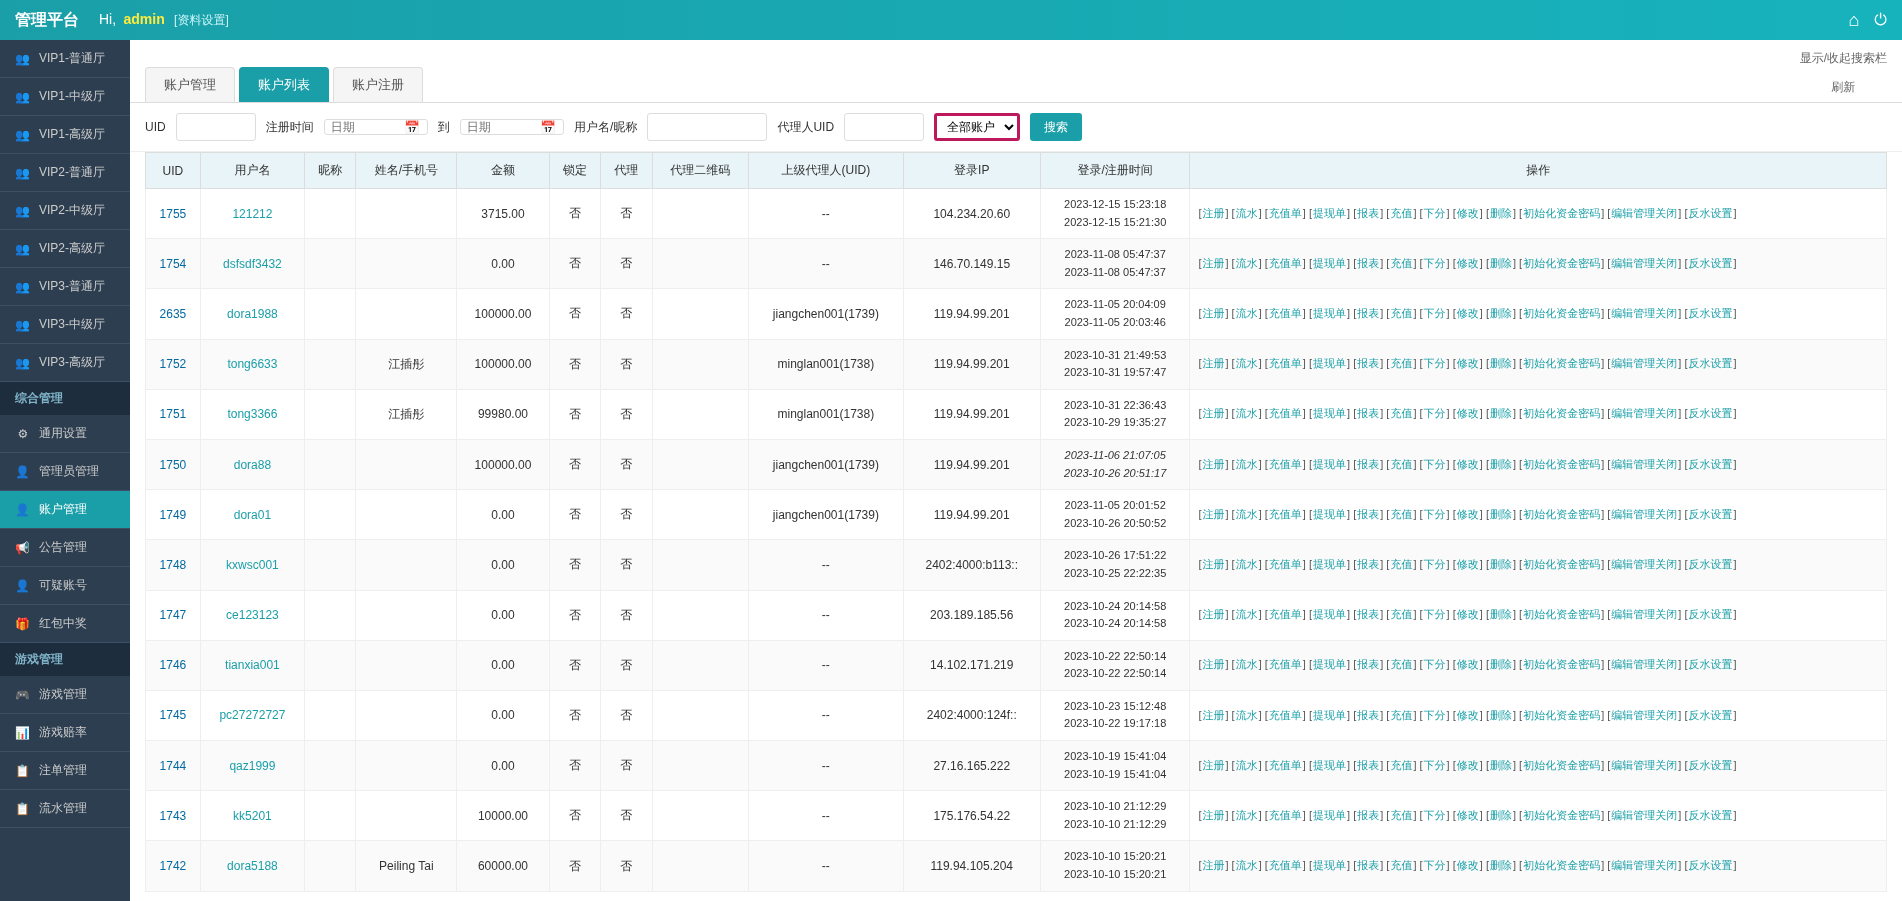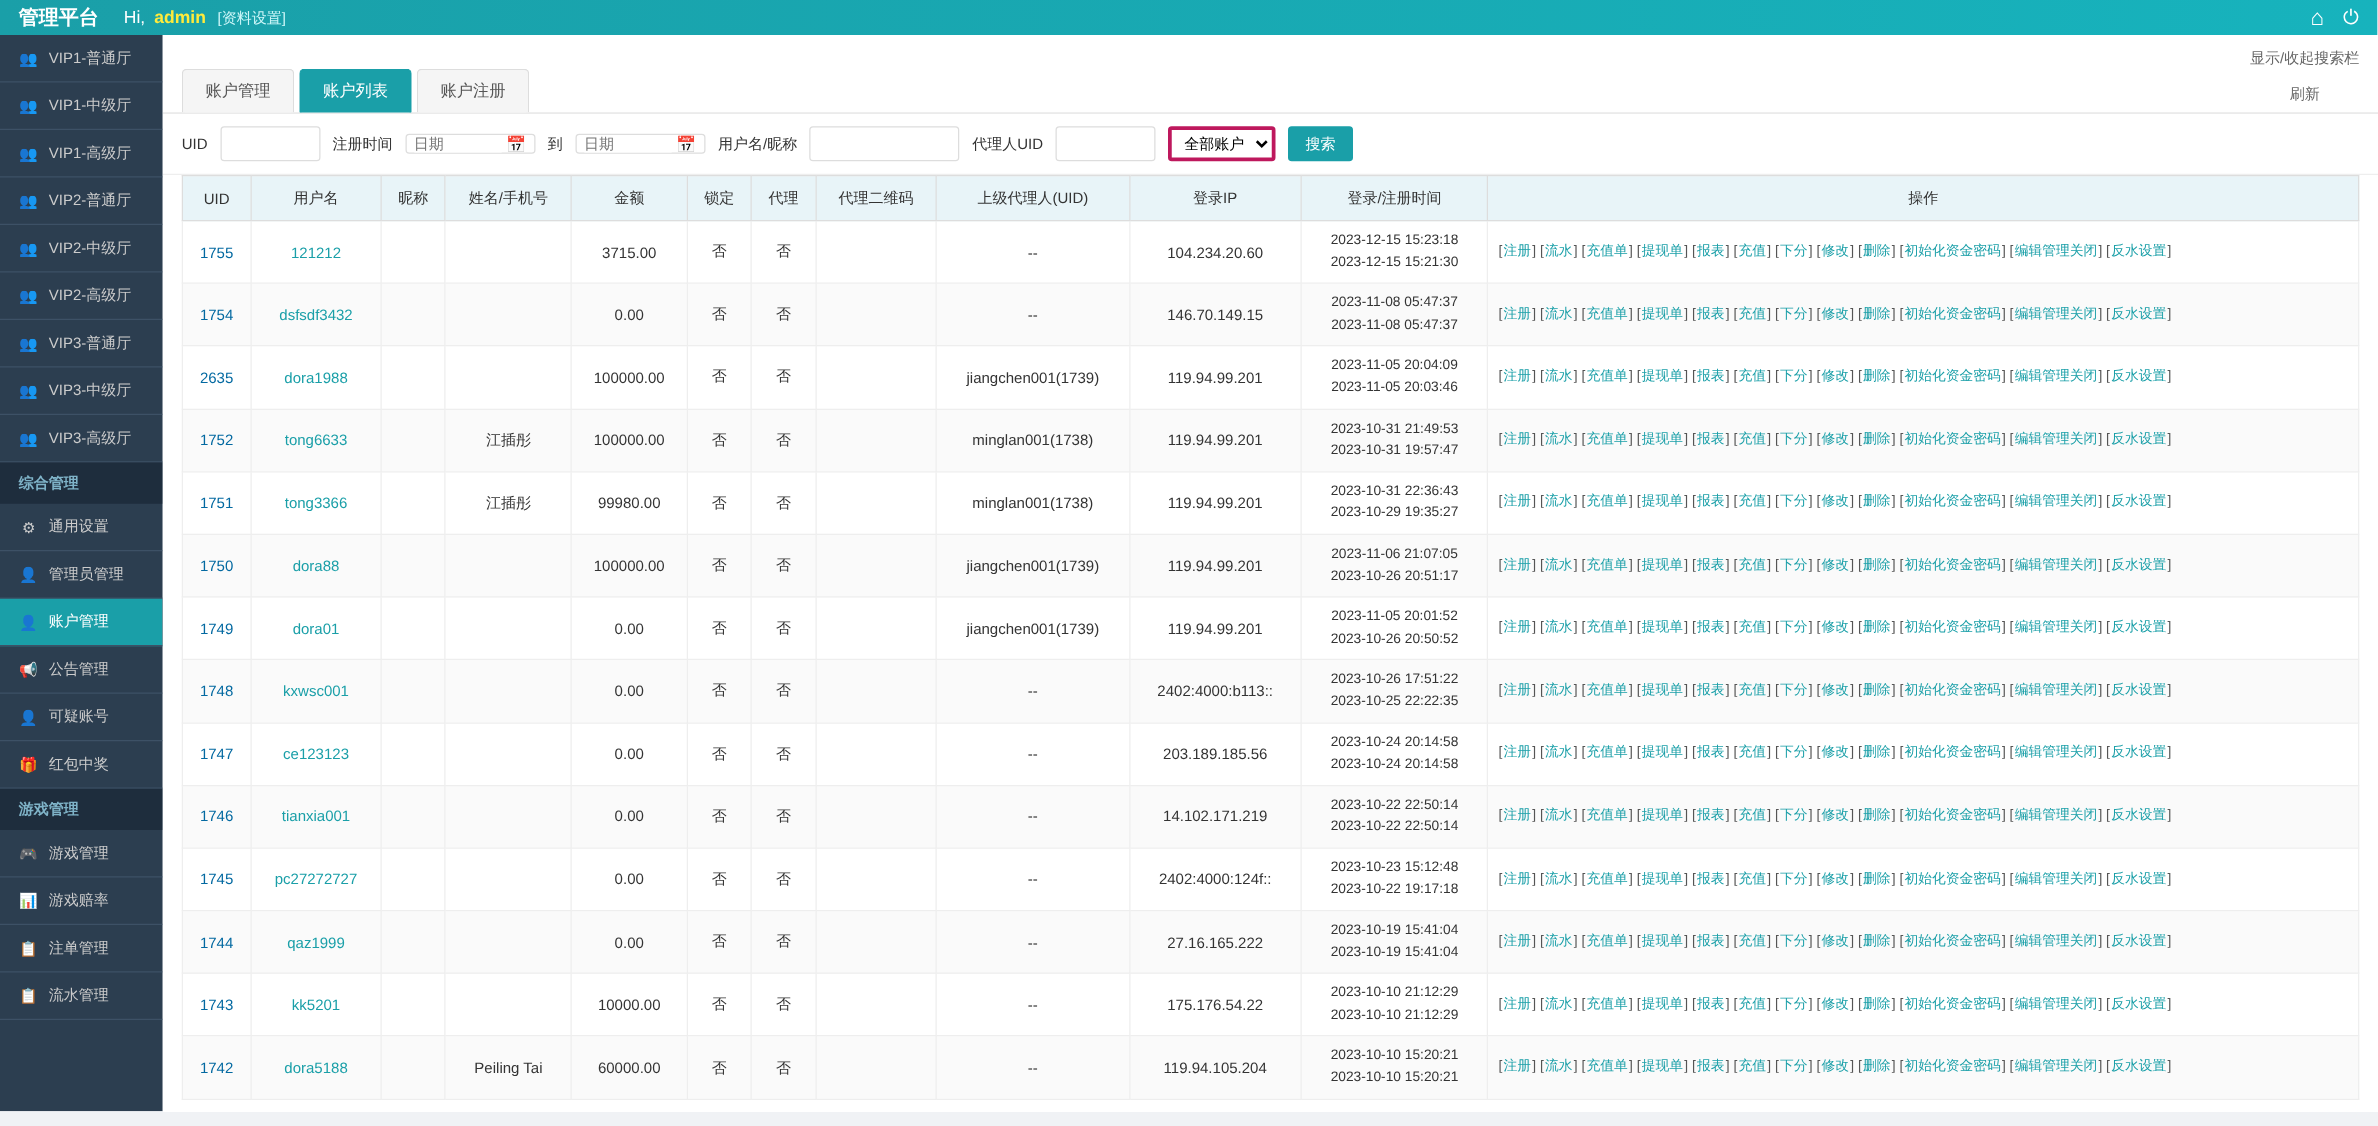--- a/index.html
+++ b/index.html
@@ -1,21 +1,21 @@
 <!DOCTYPE html>
 <html><head>
   <meta charset="utf-8">
   <style>
     * { box-sizing: border-box; margin: 0; padding: 0; }
     body { font-family: 'Microsoft YaHei', Arial, sans-serif; font-size: 12px; background: #f0f2f5; color: #333; }
 
     
     .header {
       background: linear-gradient(90deg, #1a9fa8 0%, #17b3bd 100%);
-      height: 28px;
+      height: 40px;
       display: flex;
       align-items: center;
       padding: 0 15px;
       color: white;
       justify-content: space-between;
     }
     .header-left { display: flex; align-items: center; gap: 20px; }
     .header-logo { font-size: 16px; font-weight: bold; }
     .header-right { display: flex; gap: 15px; align-items: center; }
     .header-icon { color: white; font-size: 16px; cursor: pointer; }
@@ -416,21 +416,21 @@
     <td class="uid-link">1750</td>
     <td class="username-link">dora88</td>
     <td></td>
     <td></td>
     <td>100000.00</td>
     <td>否</td>
     <td>否</td>
     <td></td>
     <td>jiangchen001(1739)</td>
     <td>119.94.99.201</td>
-    <td style="font-size:11px; line-height:1.6;">2023-11-06 21:07:05<br>2023-10-26 20:51:17</td>
+    <td style="font-size:11px; line-height:1.6;font-style:italic;">2023-11-06 21:07:05<br>2023-10-26 20:51:17</td>
     <td class="actions" style="font-size:11px; min-width:320px; line-height:1.8;"><span class="action-bracket">[</span><span class="action-link">注册</span><span class="action-bracket">]</span> <span class="action-bracket">[</span><span class="action-link">流水</span><span class="action-bracket">]</span> <span class="action-bracket">[</span><span class="action-link">充值单</span><span class="action-bracket">]</span> <span class="action-bracket">[</span><span class="action-link">提现单</span><span class="action-bracket">]</span> <span class="action-bracket">[</span><span class="action-link">报表</span><span class="action-bracket">]</span> <span class="action-bracket">[</span><span class="action-link">充值</span><span class="action-bracket">]</span> <span class="action-bracket">[</span><span class="action-link">下分</span><span class="action-bracket">]</span> <span class="action-bracket">[</span><span class="action-link">修改</span><span class="action-bracket">]</span> <span class="action-bracket">[</span><span class="action-link">删除</span><span class="action-bracket">]</span> <span class="action-bracket">[</span><span class="action-link">初始化资金密码</span><span class="action-bracket">]</span> <span class="action-bracket">[</span><span class="action-link">编辑管理关闭</span><span class="action-bracket">]</span> <span class="action-bracket">[</span><span class="action-link">反水设置</span><span class="action-bracket">]</span></td>
   </tr>
             <tr>
     <td class="uid-link">1749</td>
     <td class="username-link">dora01</td>
     <td></td>
     <td></td>
     <td>0.00</td>
     <td>否</td>
     <td>否</td>

